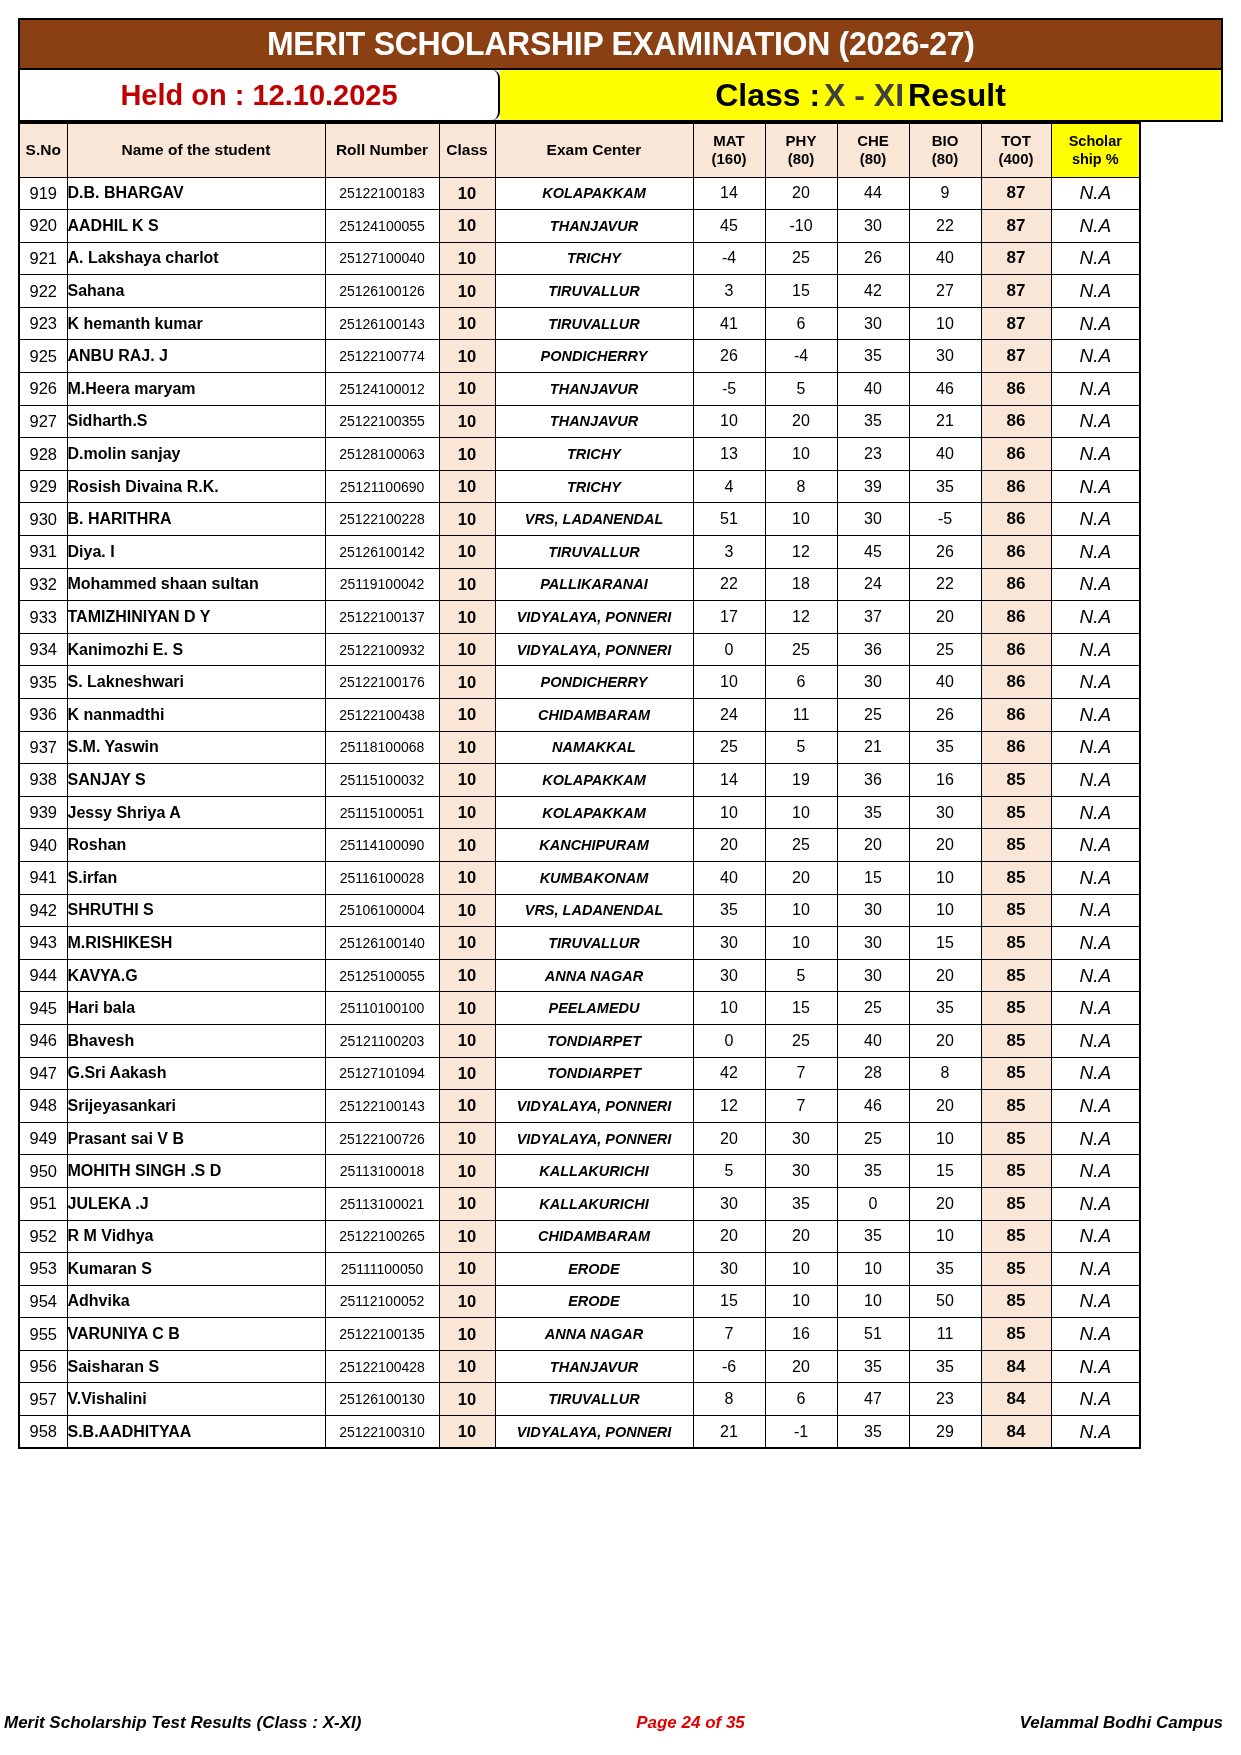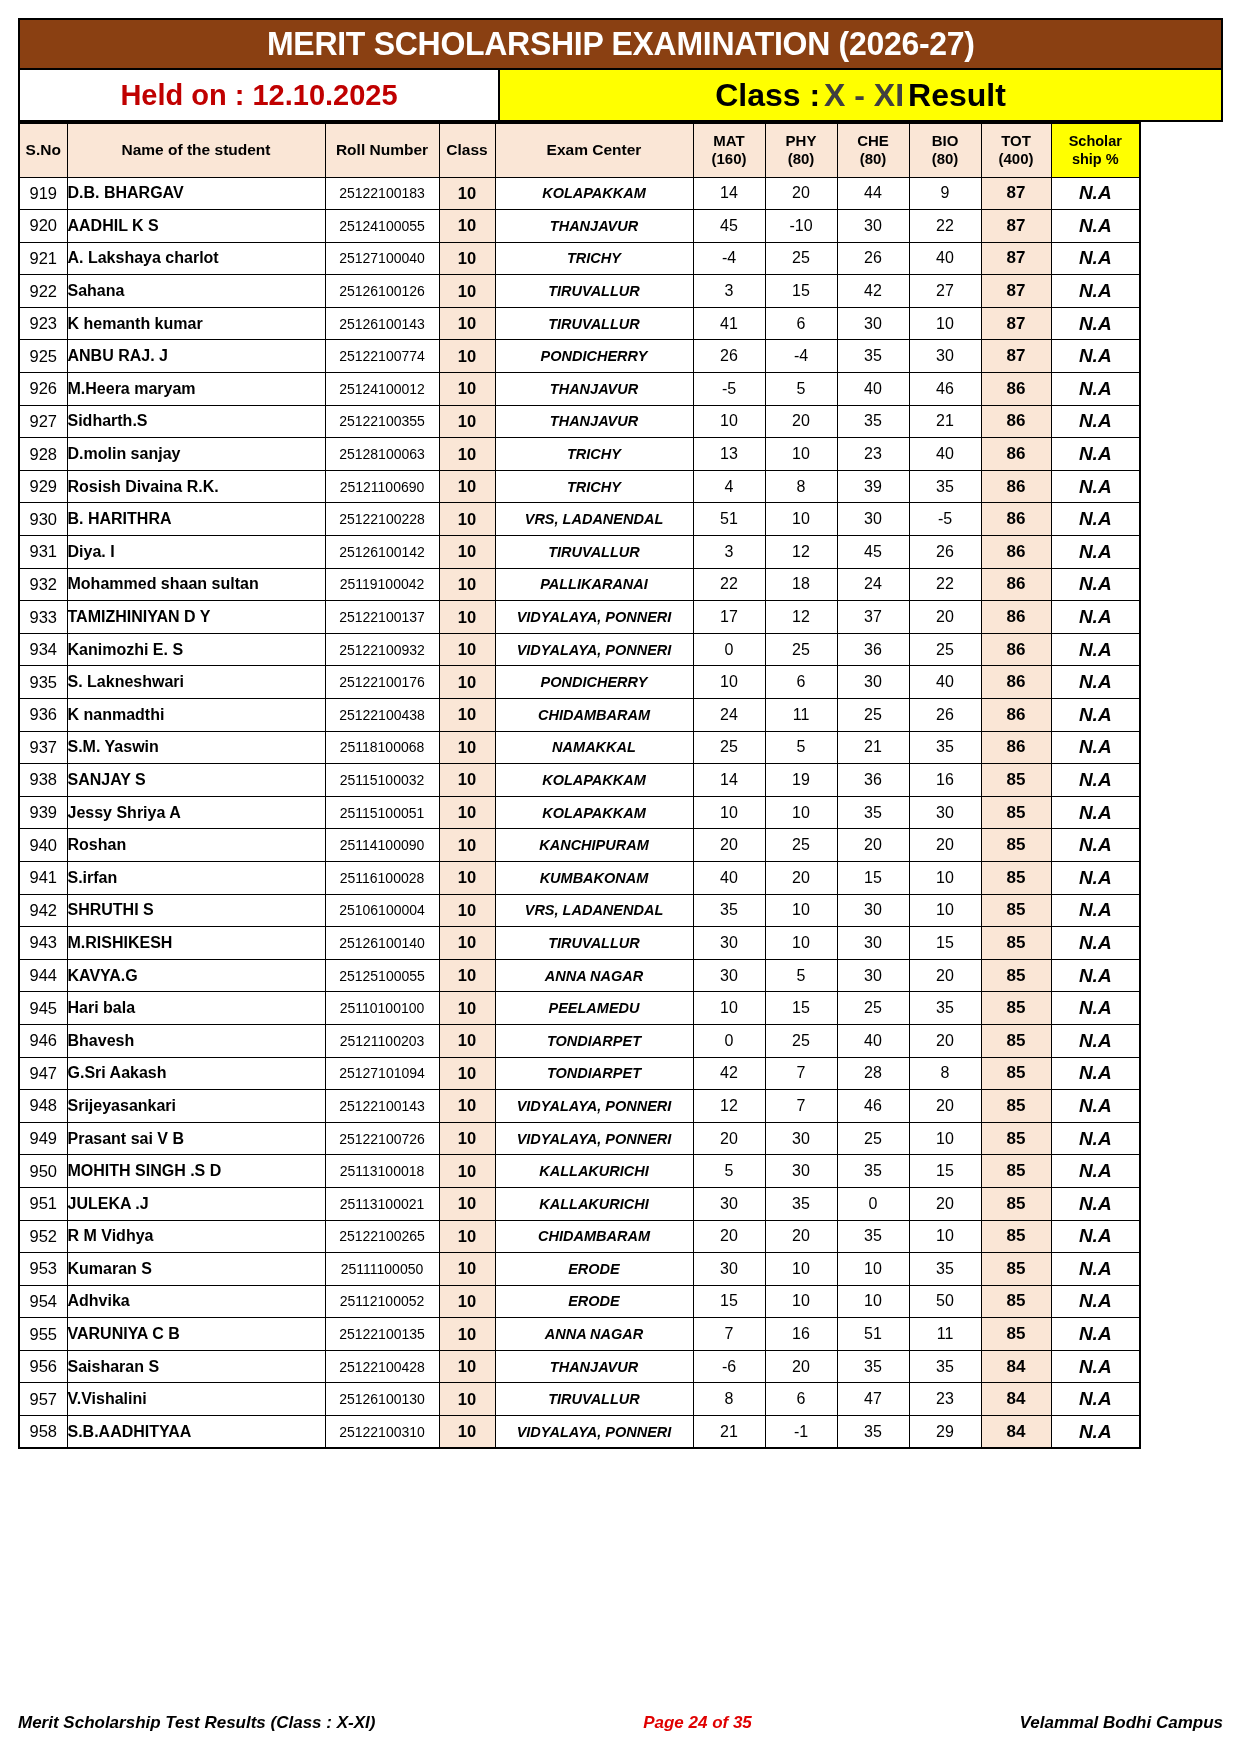--- a/index.html
+++ b/index.html
@@ -50,20 +50,21 @@
     box-sizing: border-box;
   }
   .held-cell {
     width: 480px;
     background: #ffffff;
     display: flex;
     align-items: center;
     justify-content: center;
     border-right: 2px solid #000;
     box-sizing: border-box;
+    border-radius: 8px;
   }
   .held-text {
     color: #c00000;
     font-size: 29px;
     font-weight: bold;
     white-space: nowrap;
   }
   .class-cell {
     flex: 1;
     background: #ffff00;
@@ -154,38 +155,38 @@
   }
   td.tot {
     text-align: center;
     font-weight: bold;
     font-size: 17px;
     background: #fae6d6;
   }
   td.sch {
     text-align: center;
     font-style: italic;
-    font-weight: bold;
+    font-weight: normal;
     font-size: 19px;
   }
 
   
   col.c-sno   { width: 48px; }
   col.c-name  { width: 258px; }
   col.c-roll  { width: 114px; }
   col.c-cls   { width: 56px; }
   col.c-cent  { width: 198px; }
   col.c-mark  { width: 72px; }
   col.c-tot   { width: 70px; }
   col.c-sch   { width: 89px; }
 
   
   .footer {
     position: absolute;
-    left: 18px;
+    left: 4px;
     right: 18px;
     bottom: 22px;
     display: flex;
     align-items: center;
     justify-content: space-between;
     font-size: 17px;
     font-style: italic;
     font-weight: bold;
   }
   .footer .left  { color: #000; }

